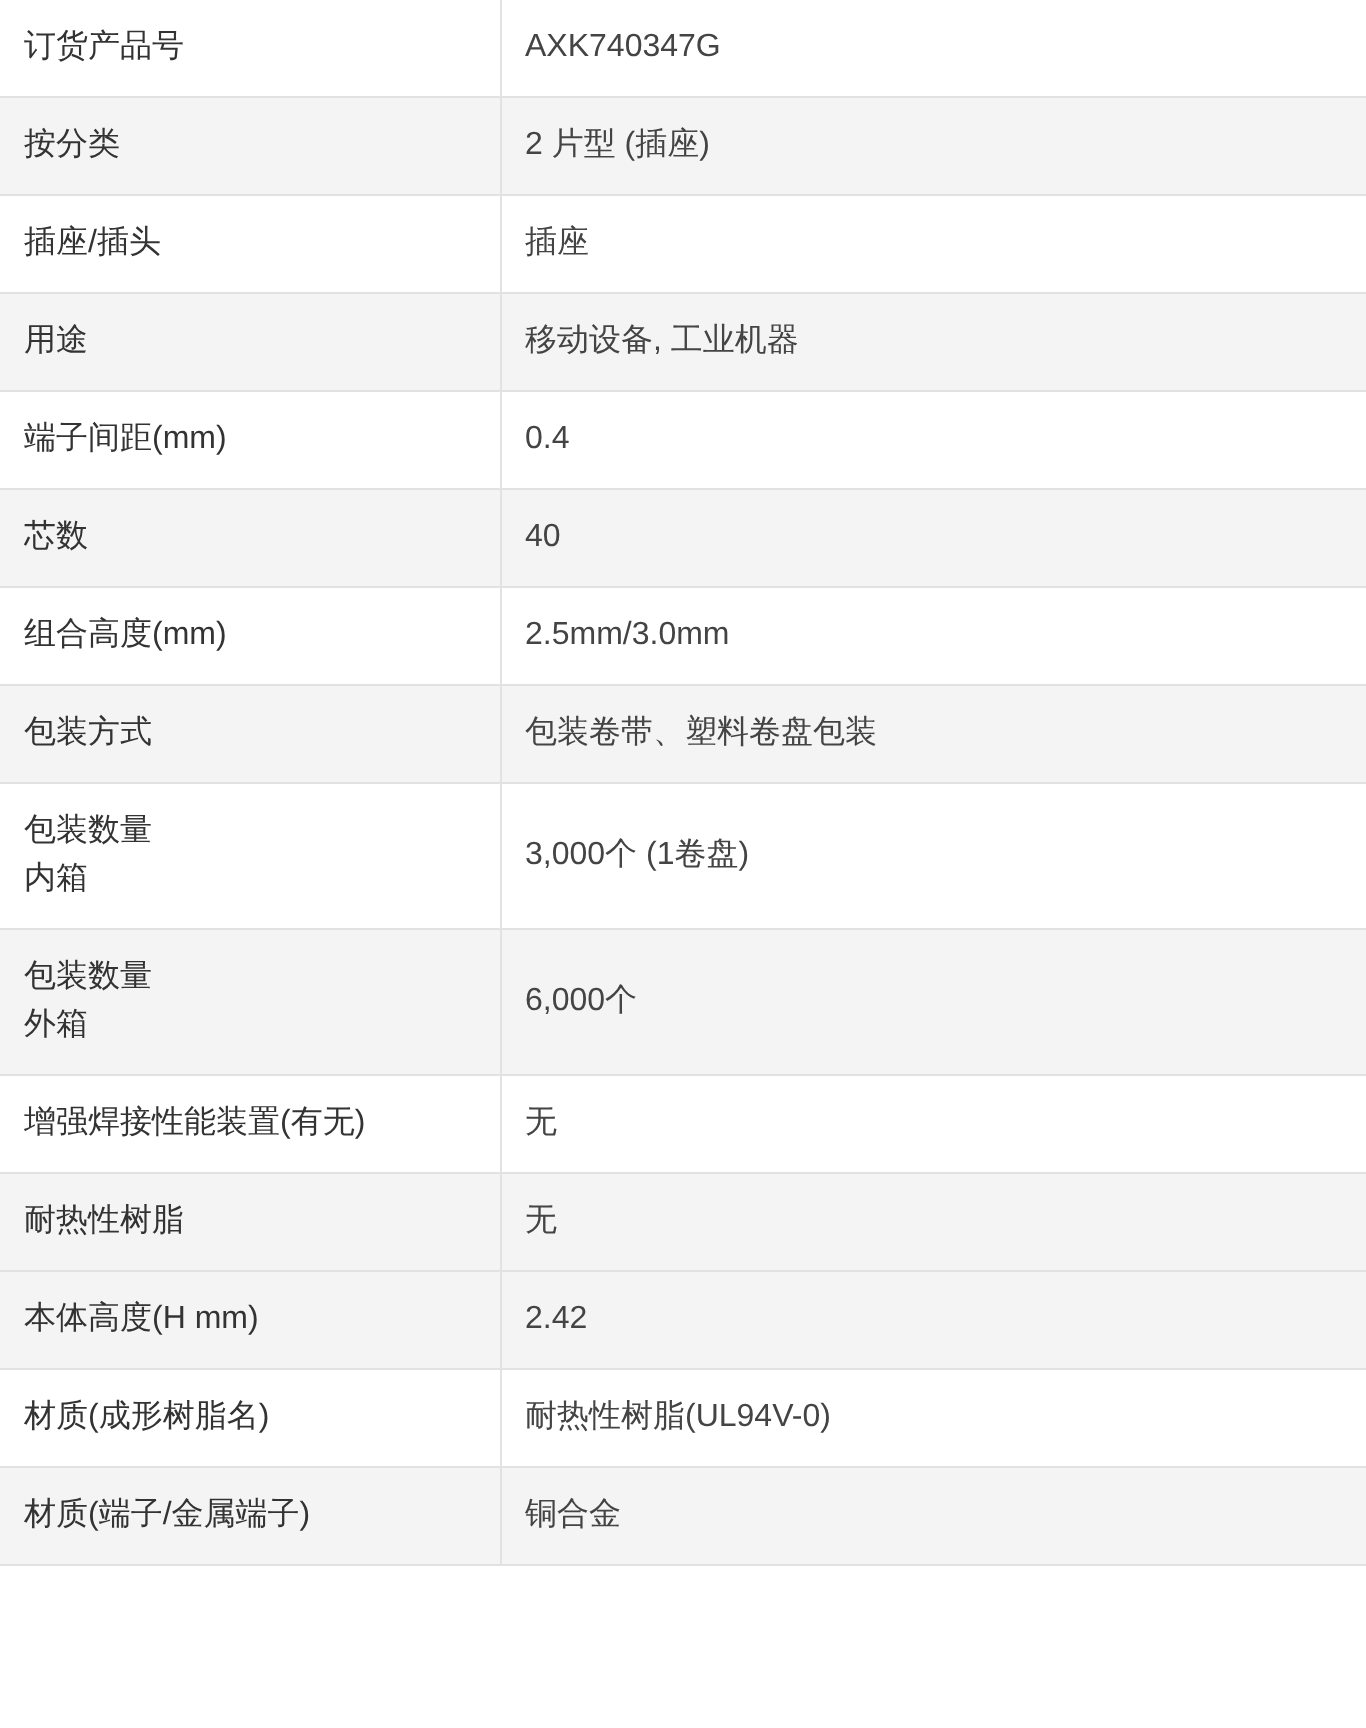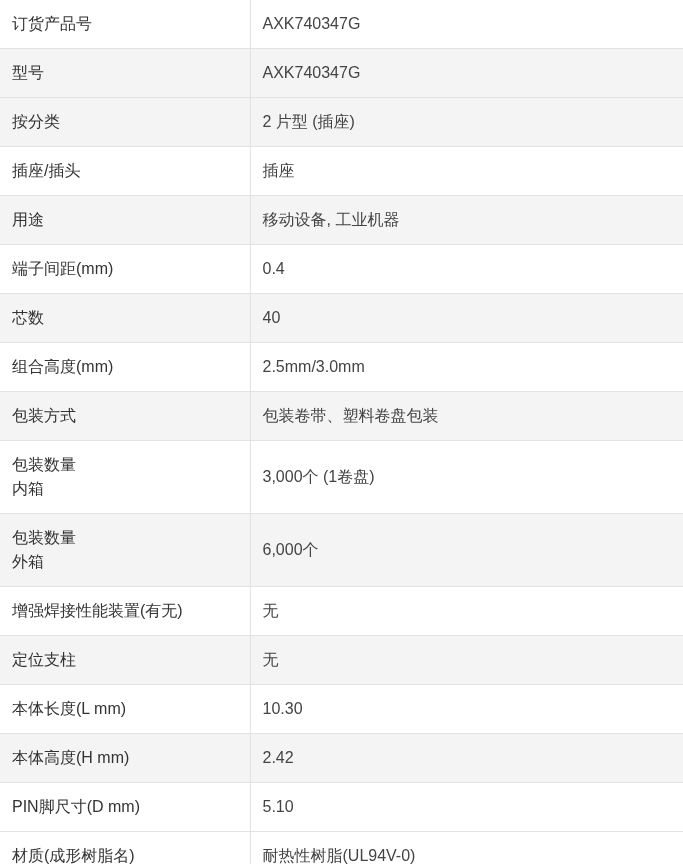--- a/index.html
+++ b/index.html
@@ -59,24 +59,20 @@
   <colgroup>
     <col class="col-label">
     <col class="col-value">
   </colgroup>
   <tbody>
       <tr>
         <td class="cell-label">订货产品号</td>
         <td class="cell-value">AXK740347G</td>
       </tr>
       <tr class="alt">
-        <td class="cell-label">型号</td>
-        <td class="cell-value">AXK740347G</td>
-      </tr>
-      <tr class="alt">
         <td class="cell-label">按分类</td>
         <td class="cell-value">2 片型 (插座)</td>
       </tr>
       <tr>
         <td class="cell-label">插座/插头</td>
         <td class="cell-value">插座</td>
       </tr>
       <tr class="alt">
         <td class="cell-label">用途</td>
         <td class="cell-value">移动设备, 工业机器</td>
@@ -109,34 +105,26 @@
           <span class="line">包装数量</span>
           <span class="line">外箱</span>
         </td>
         <td class="cell-value">6,000个</td>
       </tr>
       <tr>
         <td class="cell-label">增强焊接性能装置(有无)</td>
         <td class="cell-value">无</td>
       </tr>
       <tr class="alt">
-        <td class="cell-label">定位支柱</td>
+        <td class="cell-label">耐热性树脂</td>
         <td class="cell-value">无</td>
-      </tr>
-      <tr>
-        <td class="cell-label">本体长度(L mm)</td>
-        <td class="cell-value">10.30</td>
       </tr>
       <tr class="alt">
         <td class="cell-label">本体高度(H mm)</td>
         <td class="cell-value">2.42</td>
-      </tr>
-      <tr>
-        <td class="cell-label">PIN脚尺寸(D mm)</td>
-        <td class="cell-value">5.10</td>
       </tr>
       <tr>
         <td class="cell-label">材质(成形树脂名)</td>
         <td class="cell-value">耐热性树脂(UL94V-0)</td>
       </tr>
       <tr class="alt">
         <td class="cell-label">材质(端子/金属端子)</td>
         <td class="cell-value">铜合金</td>
       </tr>
     </tbody>

